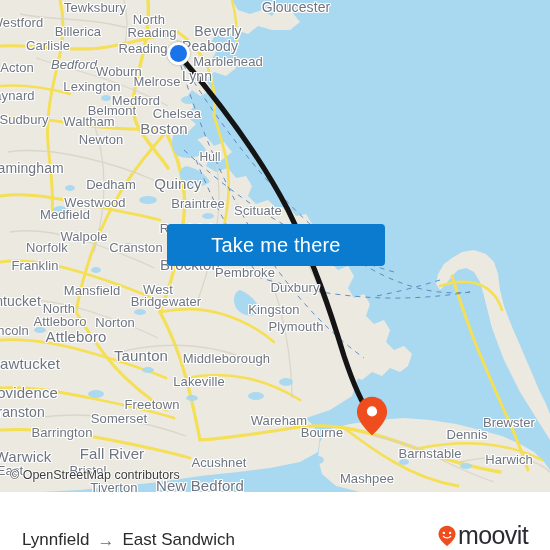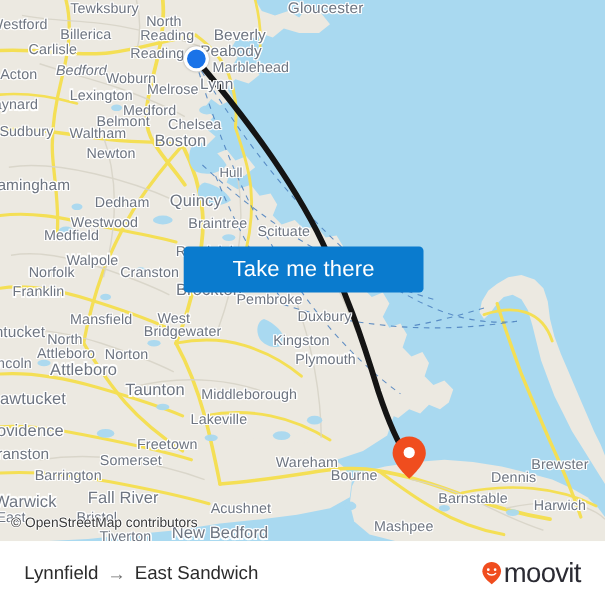--- a/index.html
+++ b/index.html
@@ -115,21 +115,21 @@
 
   
   #footer {
     position: absolute;
     left: 0;
     top: 492px;
     width: 550px;
     height: 58px;
     background: #ffffff;
     display: flex;
-    align-items: center;
+    align-items: flex-end;
     justify-content: space-between;
     padding: 0 22px 0 22px;
     box-sizing: border-box;
   }
   #route-summary {
     display: flex;
     align-items: center;
     gap: 8px;
     font-size: 17px;
     color: #2b2b2b;

